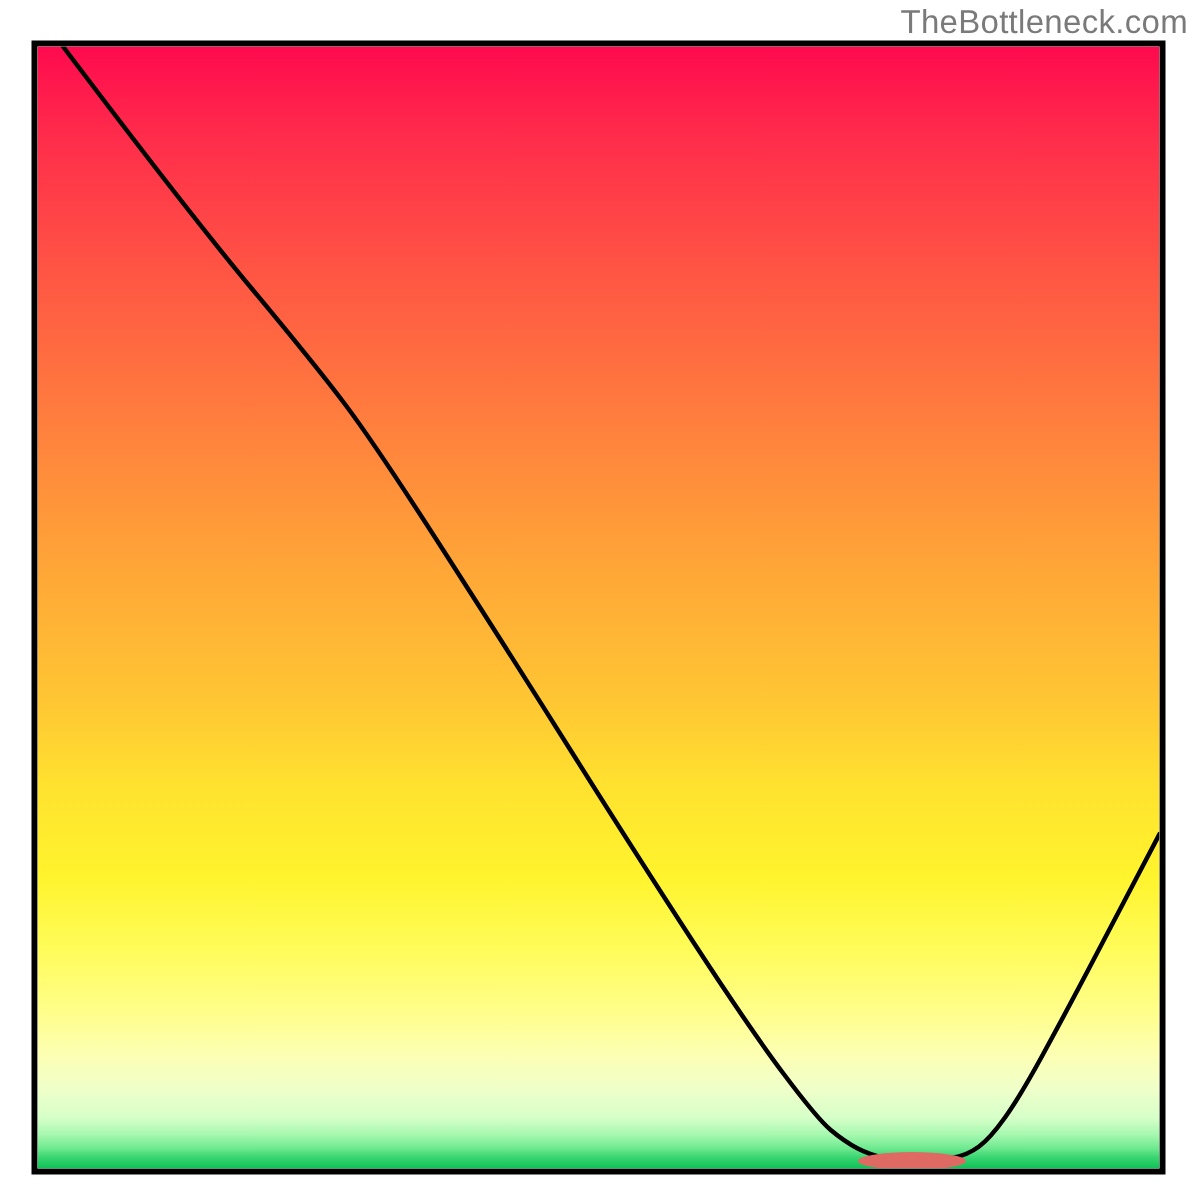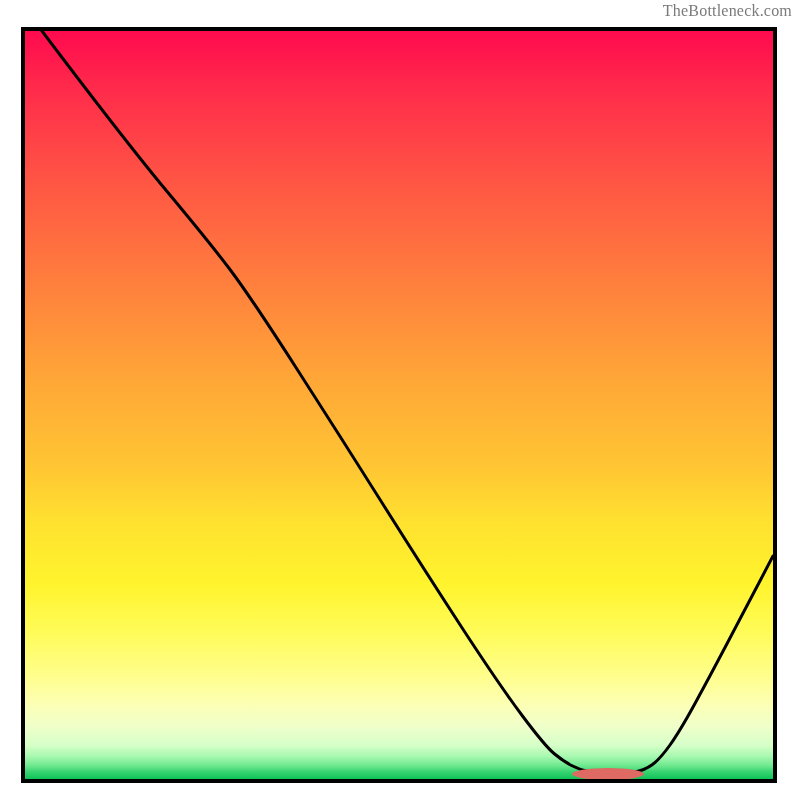--- a/index.html
+++ b/index.html
@@ -12,22 +12,22 @@
   }
   .container {
     position: relative;
     width: 800px;
     height: 800px;
   }
   .watermark {
     position: absolute;
     top: 2px;
     right: 8px;
-    font-family: Liberation Serif, serif;
-    font-size: 16px;
+    font-family: Liberation Sans, sans-serif;
+    font-size: 22px;
     font-weight: 500;
     color: #7a7a7a;
     letter-spacing: 0.2px;
     z-index: 10;
   }
   .plot-frame {
     position: absolute;
     left: 21px;
     top: 27px;
     width: 756px;

